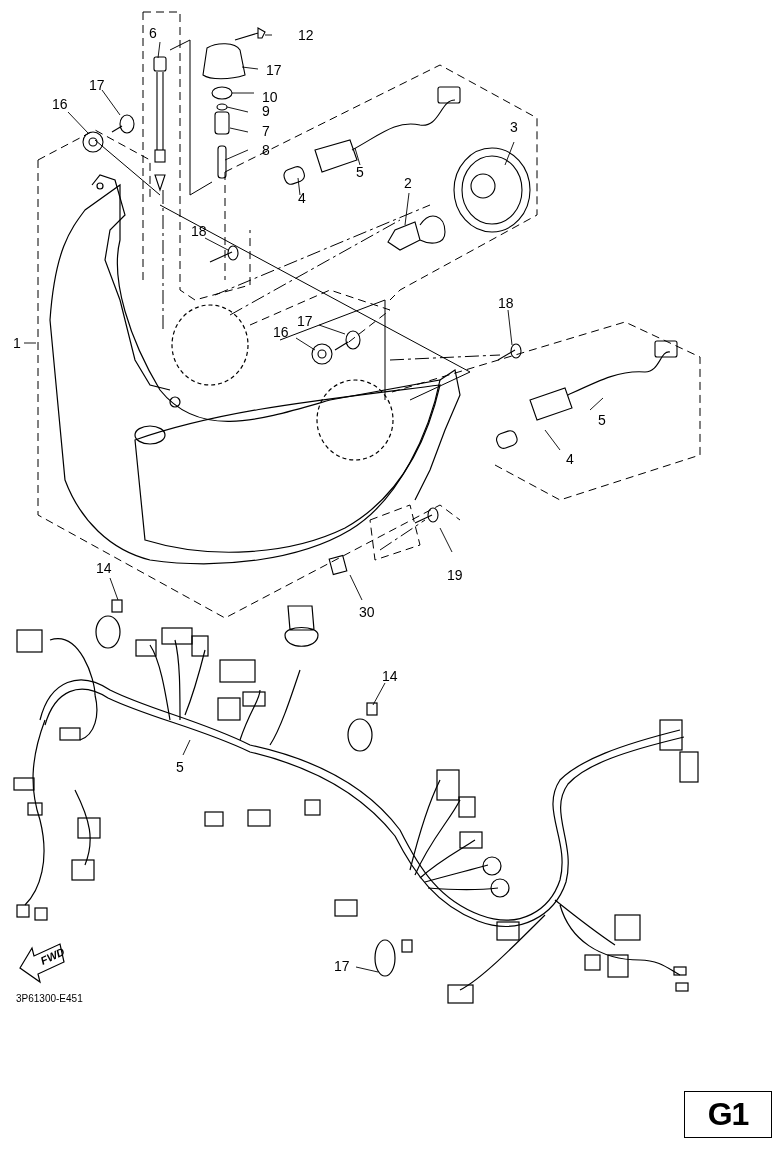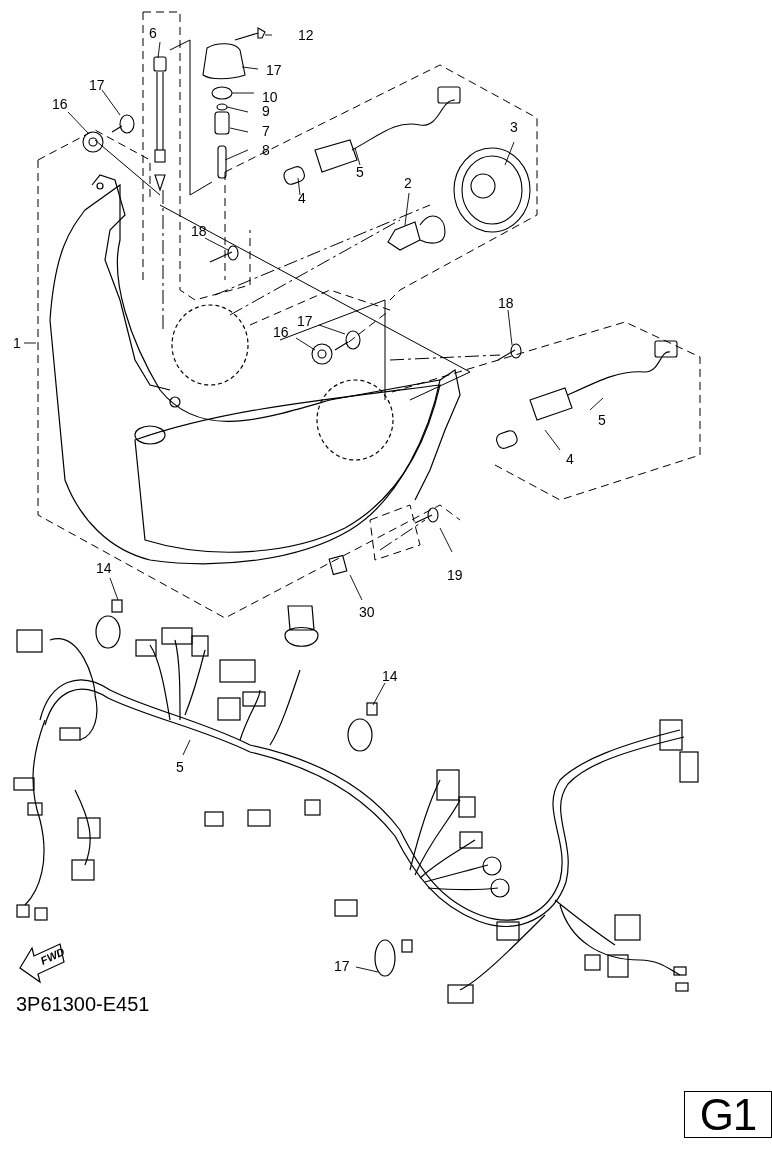--- a/index.html
+++ b/index.html
@@ -1,20 +1,20 @@
 <!DOCTYPE html>
 <html><head>
 <meta charset="utf-8">
 <style>
   html, body { margin:0; padding:0; background:#ffffff; }
   body { width:772px; height:1149px; position:relative; overflow:hidden; font-family:"Liberation Sans", sans-serif; color:#000; }
   #diagram { position:absolute; left:0; top:0; width:772px; height:1149px; }
   .callout { position:absolute; font-size:14px; line-height:14px; font-family:"Liberation Sans", sans-serif; color:#000; cursor:pointer; }
-  .code { position:absolute; left:16px; top:993px; font-size:20px; font-family:"Liberation Sans", sans-serif; }
-  .page-box { position:absolute; left:684px; top:1091px; width:88px; height:47px; border:1.5px solid #000; box-sizing:border-box; display:flex; align-items:center; justify-content:center; font-weight:normal; font-size:44px; font-family:"Liberation Sans", sans-serif; letter-spacing:-1px; }
+  .code { position:absolute; left:16px; top:993px; font-size:10px; font-family:"Liberation Sans", sans-serif; }
+  .page-box { position:absolute; left:684px; top:1091px; width:88px; height:47px; border:1.5px solid #000; box-sizing:border-box; display:flex; align-items:center; justify-content:center; font-weight:bold; font-size:32px; font-family:"Liberation Sans", sans-serif; letter-spacing:-1px; }
   .fwd-label { position:absolute; left:40px; top:950px; font-size:11px; font-weight:bold; font-style:italic; transform:rotate(-25deg); }
 </style>
 </head>
 <body>
 
 <svg id="diagram" viewBox="0 0 772 1149" xmlns="http://www.w3.org/2000/svg" fill="none" stroke="#000" stroke-width="1">
 
   <g stroke-dasharray="8,5">
     <path d="M38,160 L95,130 L150,160 L150,200 M38,160 L38,515 L225,618 L440,505 L460,520"></path>
     <path d="M143,12 L180,12 L180,290 L195,300 L250,285 L250,230 M143,12 L143,280"></path>

